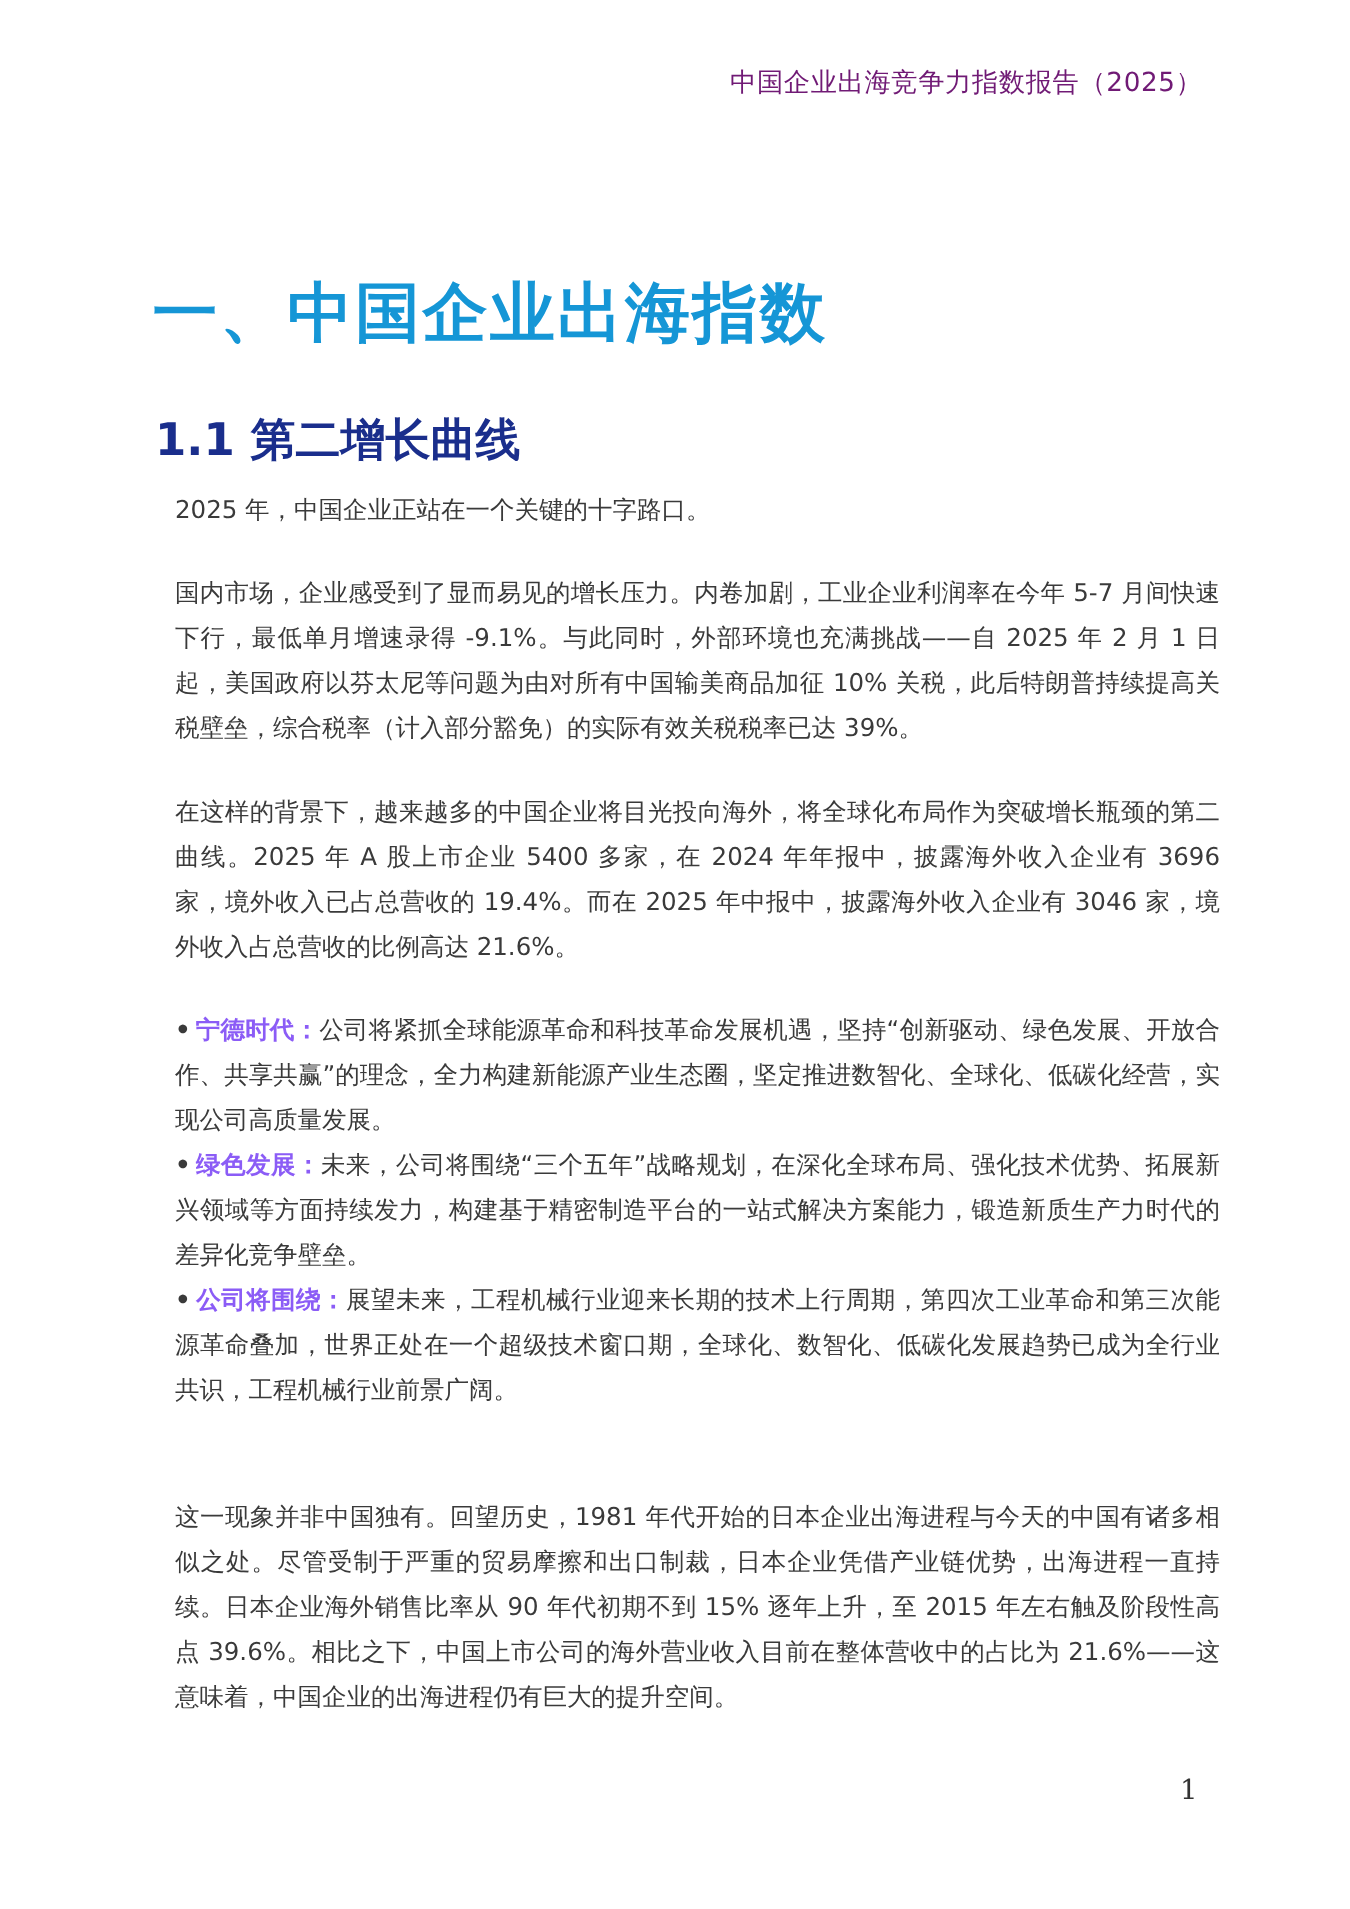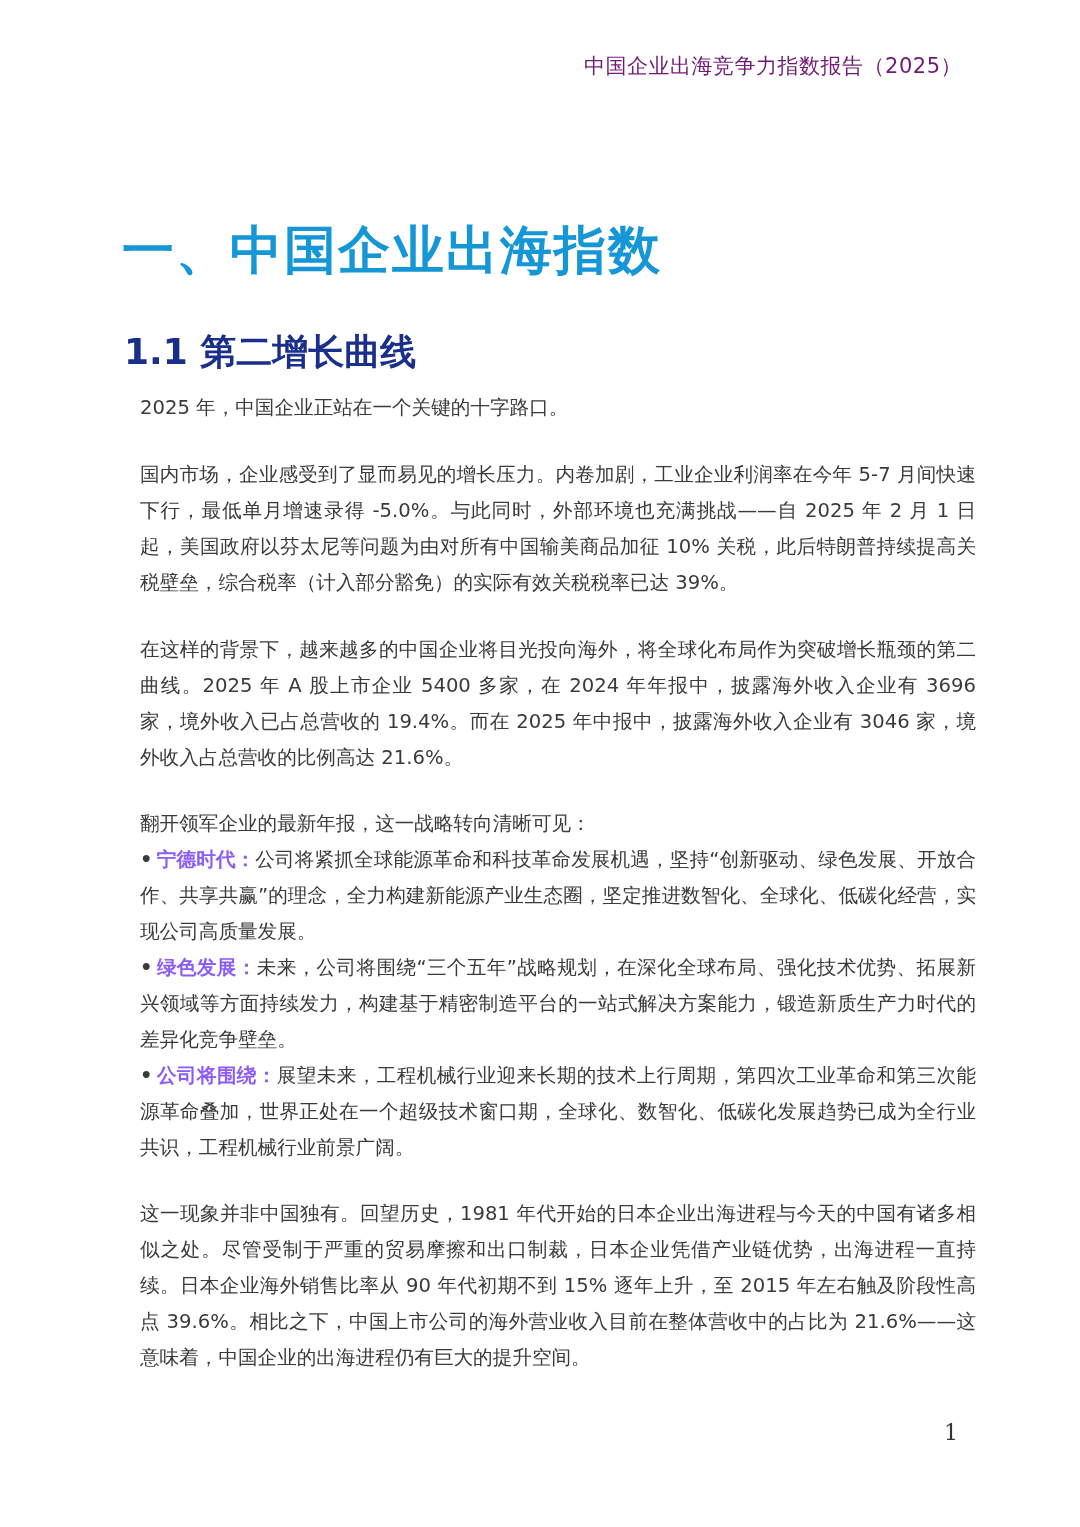--- a/index.html
+++ b/index.html
@@ -90,26 +90,25 @@
 <body>
 
 <div class="running-header">中国企业出海竞争力指数报告（2025）</div>
 
 <h1 class="chapter-title">一、中国企业出海指数</h1>
 
 <h2 class="section-title">1.1 第二增长曲线</h2>
 
 <p class="body-text p1">2025 年，中国企业正站在一个关键的十字路口。</p>
 
-<p class="body-text p2">国内市场，企业感受到了显而易见的增长压力。内卷加剧，工业企业利润率在今年 5-7 月间快速下行，最低单月增速录得 -5.0%。与此同时，外部环境也充满挑战——自 2025 年 2 月 1 日起，美国政府以芬太尼等问题为由对所有中国输美商品加征 10% 关税，此后特朗普持续提高关税壁垒，综合税率（计入部分豁免）的实际有效关税税率已达 39%。</p>
+<p class="body-text p2">国内市场，企业感受到了显而易见的增长压力。内卷加剧，工业企业利润率在今年 5-7 月间快速下行，最低单月增速录得 -9.1%。与此同时，外部环境也充满挑战——自 2025 年 2 月 1 日起，美国政府以芬太尼等问题为由对所有中国输美商品加征 10% 关税，此后特朗普持续提高关税壁垒，综合税率（计入部分豁免）的实际有效关税税率已达 39%。</p>
 
 <p class="body-text p3">在这样的背景下，越来越多的中国企业将目光投向海外，将全球化布局作为突破增长瓶颈的第二曲线。2025 年 A 股上市企业 5400 多家，在 2024 年年报中，披露海外收入企业有 3696 家，境外收入已占总营收的 19.4%。而在 2025 年中报中，披露海外收入企业有 3046 家，境外收入占总营收的比例高达 21.6%。</p>
 
 <div class="body-text p4">
-  <div>翻开领军企业的最新年报，这一战略转向清晰可见：</div>
   <ul class="bullet-list">
     <li class="bullet-item">
       <span class="bullet-dot">•</span><span class="bullet-name">宁德时代：</span><span>公司将紧抓全球能源革命和科技革命发展机遇，坚持“创新驱动、绿色发展、开放合作、共享共赢”的理念，全力构建新能源产业生态圈，坚定推进数智化、全球化、低碳化经营，实现公司高质量发展。</span>
     </li>
     <li class="bullet-item">
       <span class="bullet-dot">•</span><span class="bullet-name">绿色发展：</span><span>未来，公司将围绕“三个五年”战略规划，在深化全球布局、强化技术优势、拓展新兴领域等方面持续发力，构建基于精密制造平台的一站式解决方案能力，锻造新质生产力时代的差异化竞争壁垒。</span>
     </li>
     <li class="bullet-item">
       <span class="bullet-dot">•</span><span class="bullet-name">公司将围绕：</span><span>展望未来，工程机械行业迎来长期的技术上行周期，第四次工业革命和第三次能源革命叠加，世界正处在一个超级技术窗口期，全球化、数智化、低碳化发展趋势已成为全行业共识，工程机械行业前景广阔。</span>
     </li>

